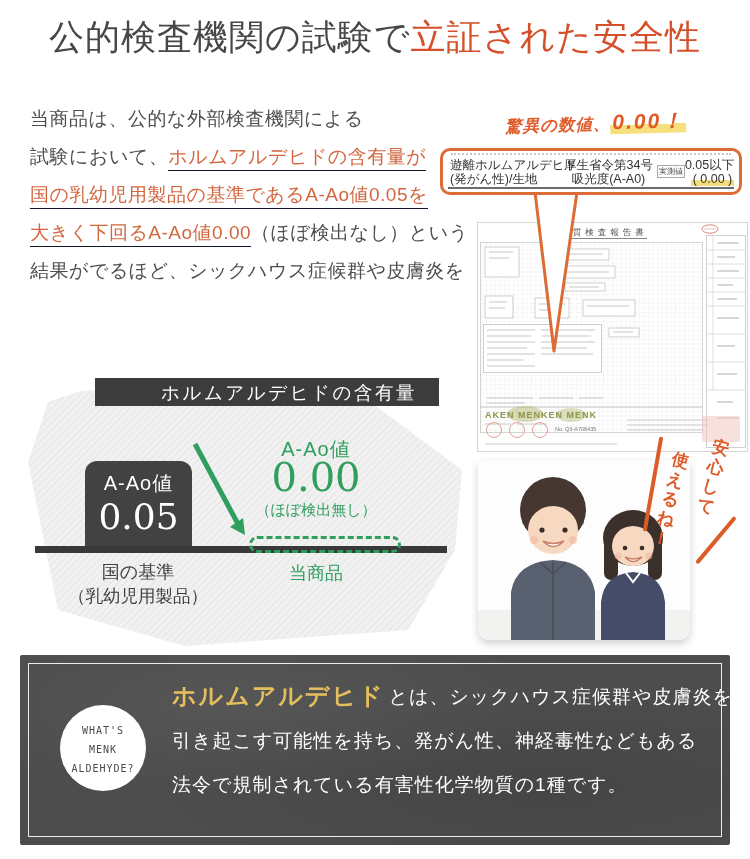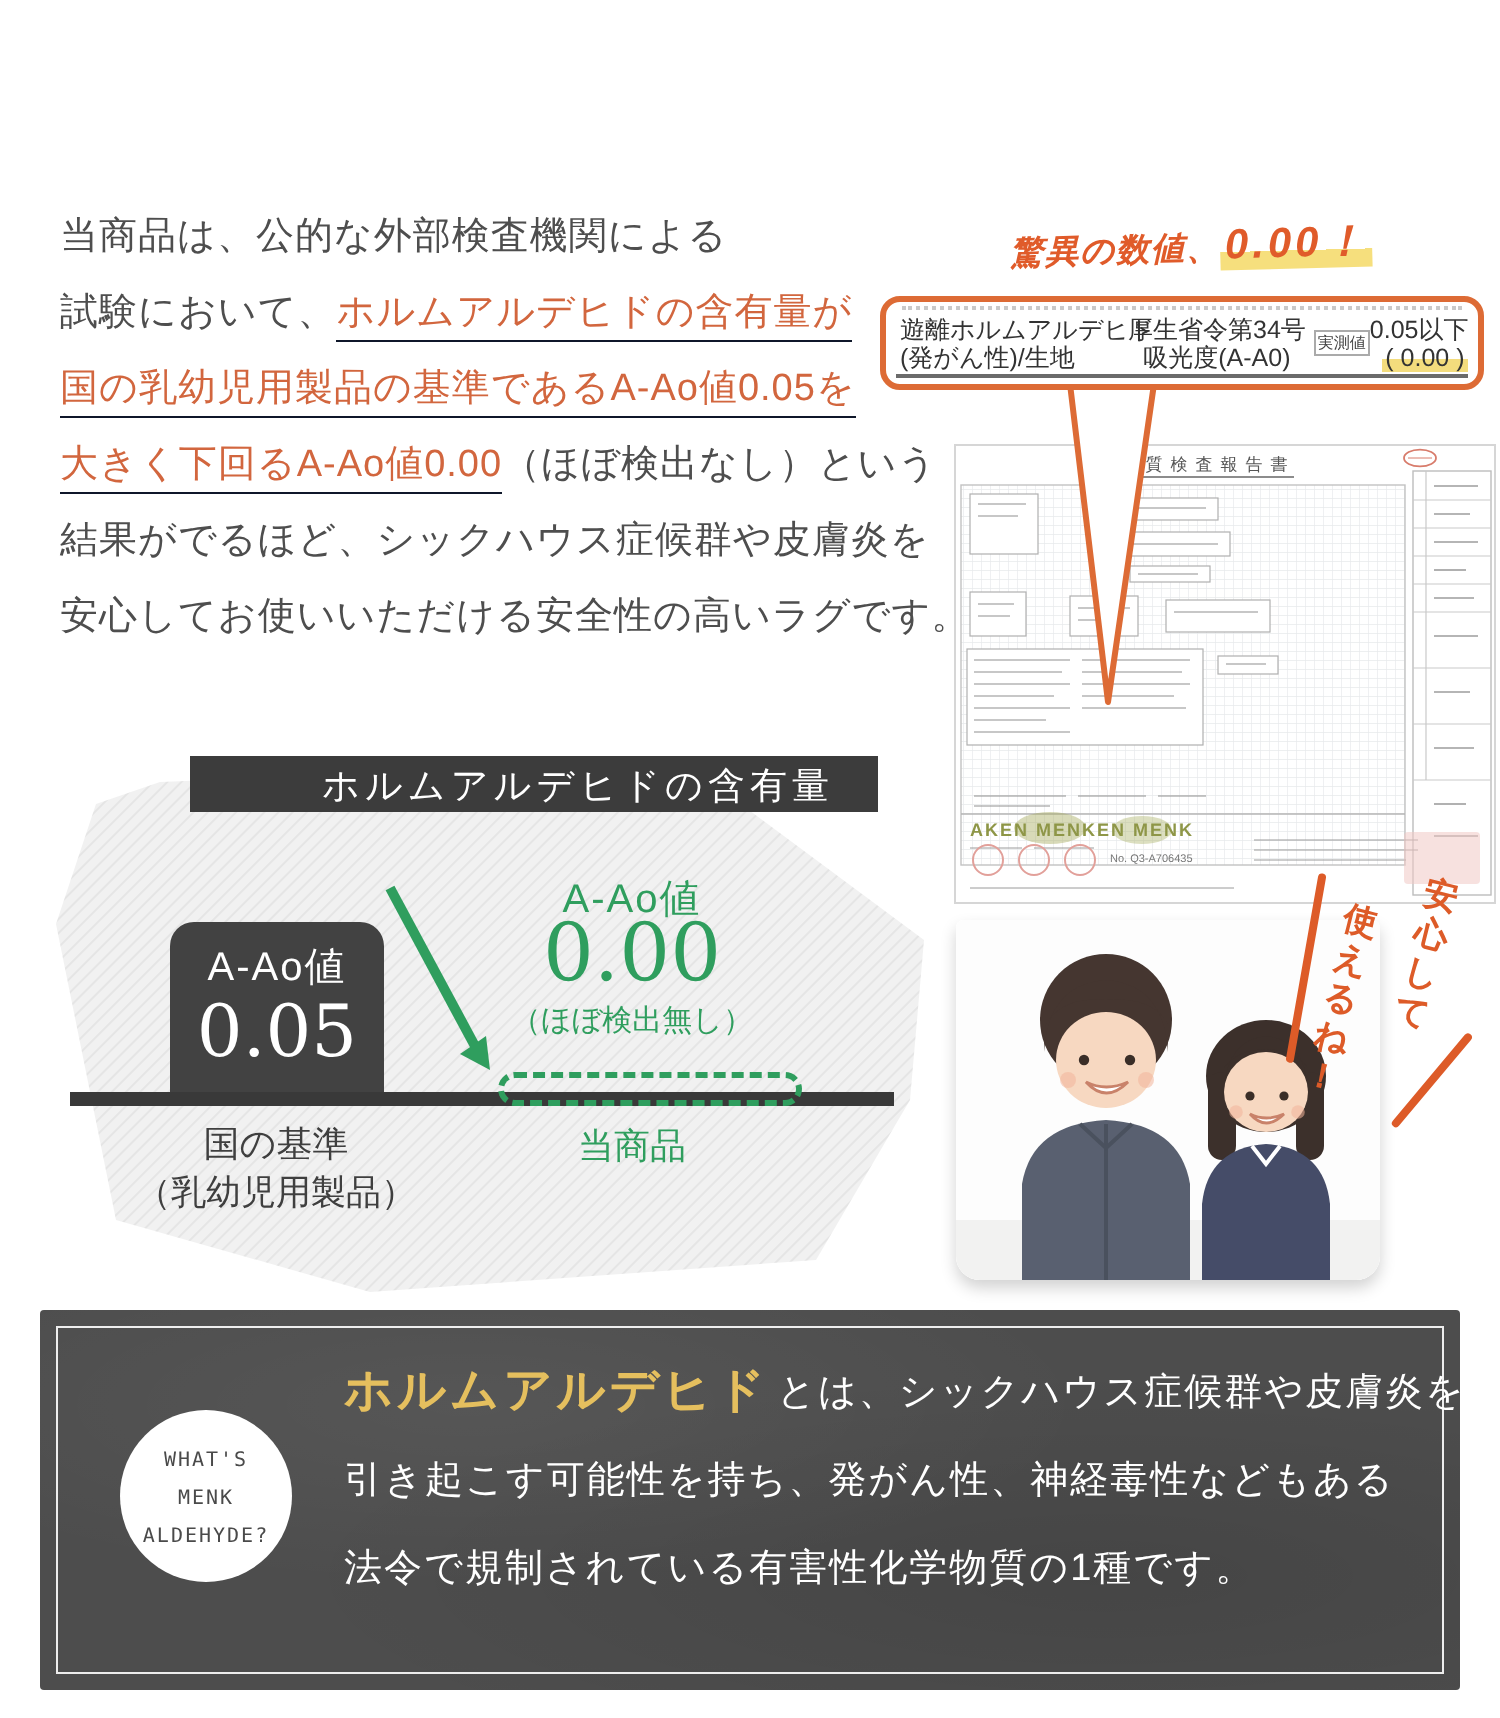--- a/index.html
+++ b/index.html
@@ -87,28 +87,28 @@
   .info-text{position:absolute;left:152px;top:26px;width:550px;color:#fff;}
   .info-text .ib-line{line-height:30px;margin-bottom:14px;font-size:19px;letter-spacing:1px;white-space:nowrap;}
   .info-text .term{font-size:24px;font-weight:bold;color:#e5bf5e;letter-spacing:2px;
     vertical-align:-1px;padding-right:4px;}
 </style>
 </head>
 <body>
 
 <div id="page">
 
+  <div class="main-title"><span>公的検査機関の試験で</span><span class="accent">立証された安全性</span></div>
 
   <div class="intro">
     <div class="ln"><span>当商品は、公的な外部検査機関による</span></div>
     <div class="ln"><span>試験において、</span><span class="o">ホルムアルデヒドの含有量が</span></div>
     <div class="ln"><span class="o">国の乳幼児用製品の基準であるA-Ao値0.05を</span></div>
     <div class="ln"><span class="o">大きく下回るA-Ao値0.00</span><span>（ほぼ検出なし）という</span></div>
     <div class="ln"><span>結果がでるほど、シックハウス症候群や皮膚炎を</span></div>
-    <div class="ln"><span>安心してお使いいただける安全性の高いラグです。</span></div>
   </div>
 
   <div class="hand-note"><span class="lead">驚異の数値、</span><span class="val">0.00！</span></div>
 
   <div class="callout">
     <div class="dots"></div>
     <div class="row">
       <div class="cell c1">
         <div>遊離ホルムアルデヒド</div>
         <div>(発がん性)/生地</div>

